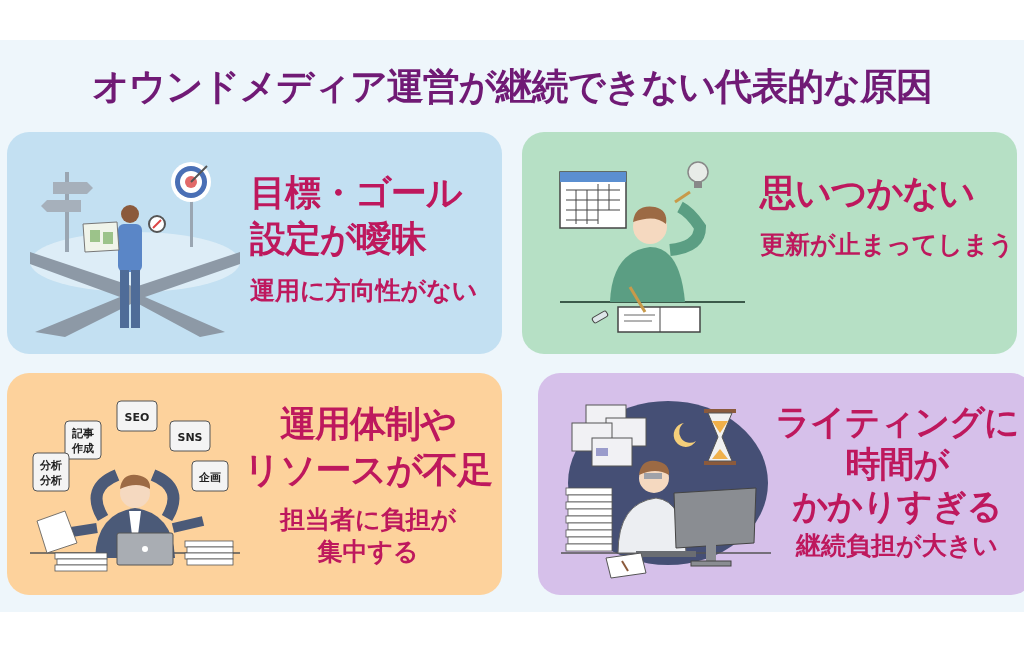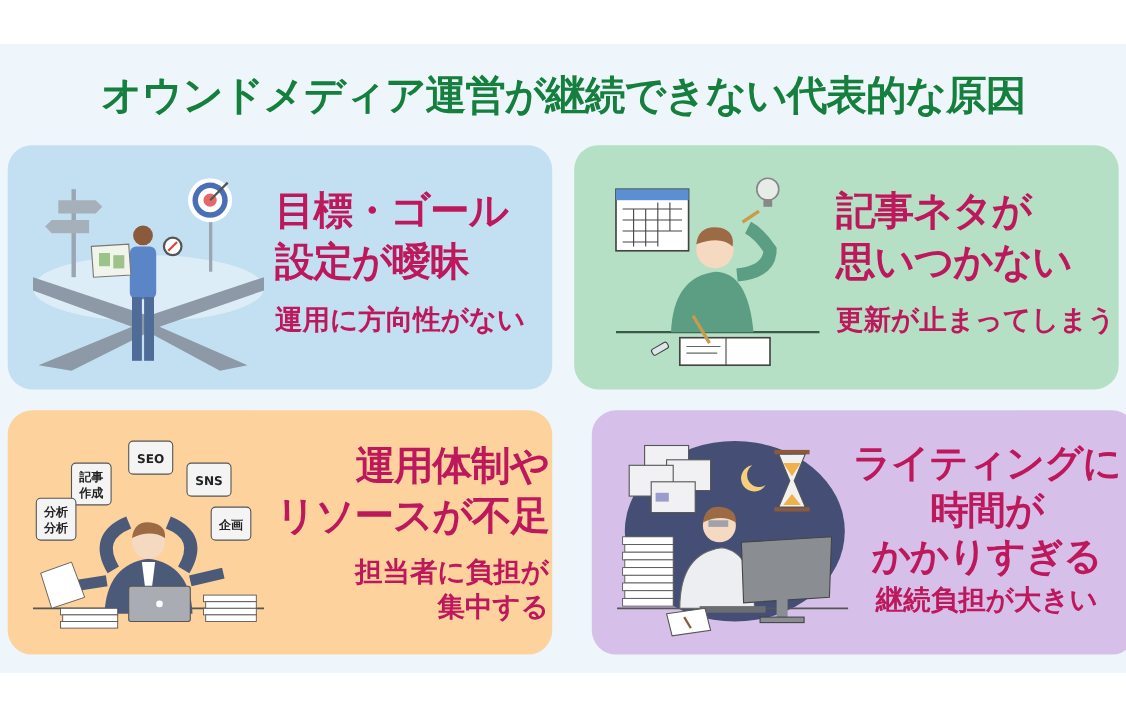--- a/index.html
+++ b/index.html
@@ -6,35 +6,35 @@
     body {
       width: 1024px; height: 653px; background: #ffffff; position: relative; overflow: hidden;
       font-family: "DejaVu Sans", "Liberation Sans", sans-serif;
     }
     .panel {
       position: absolute; left: 0; top: 40px; width: 1024px; height: 572px;
       background: #eef6fb;
     }
     .main-title {
       position: absolute; left: 0; top: 62px; width: 1024px; text-align: center;
-      font-size: 37px; font-weight: bold; color: #15803d; letter-spacing: -1px;
+      font-size: 37px; font-weight: bold; color: #701a75; letter-spacing: -1px;
       white-space: nowrap;
     }
     .card {
       position: absolute; border-radius: 22px; overflow: hidden;
     }
     .card.c1 { left: 7px; top: 132px; width: 495px; height: 222px; background: #c3e0f2; }
     .card.c2 { left: 522px; top: 132px; width: 495px; height: 222px; background: #b6e0c5; }
     .card.c3 { left: 7px; top: 373px; width: 495px; height: 222px; background: #fdd29c; }
     .card.c4 { left: 538px; top: 373px; width: 495px; height: 222px; background: #d6c0ea; }
     .illus { position: absolute; left: 18px; top: 20px; width: 220px; height: 190px; }
     .text { position: absolute; color: #be185d; }
     .c1 .text { left: 243px; top: 38px; width: 245px; }
     .c2 .text { left: 238px; top: 38px; width: 250px; }
-    .c3 .text { left: 230px; top: 28px; width: 262px; text-align: right; }
+    .c3 .text { left: 230px; top: 28px; width: 262px; text-align: center; }
     .c4 .text { left: 228px; top: 28px; width: 262px; text-align: center; }
     .h { font-size: 36px; font-weight: bold; line-height: 46px; white-space: nowrap; letter-spacing: -1px; }
     .s { font-size: 25px; font-weight: bold; line-height: 30px; white-space: nowrap; margin-top: 14px; }
     .c4 .h { font-size: 35px; line-height: 42px; }
     .c4 .s { margin-top: 4px; }
     .c3 .s { margin-top: 12px; }
     svg { display: block; }
   </style>
 </head>
 <body>
@@ -122,21 +122,20 @@
         <rect x="78" y="155" width="82" height="25" fill="#fff" stroke="#444" stroke-width="1.5"></rect>
         <line x1="84" y1="163" x2="115" y2="163" stroke="#666"></line>
         <line x1="84" y1="169" x2="112" y2="169" stroke="#666"></line>
         <line x1="120" y1="155" x2="120" y2="180" stroke="#444"></line>
       </g>
       <line x1="90" y1="135" x2="105" y2="160" stroke="#c89a4a" stroke-width="3"></line>
       <rect x="52" y="162" width="16" height="6" rx="2" fill="#dde6e8" stroke="#444" transform="rotate(-30 60 165)"></rect>
     </svg>
   </div>
   <div class="text">
-    <div class="h">記事ネタが</div>
     <div class="h">思いつかない</div>
     <div class="s">更新が止まってしまう</div>
   </div>
 </div>
 
 <div class="card c3">
   <div class="illus">
     <svg width="220" height="190" viewBox="0 0 220 190" font-family="DejaVu Sans, sans-serif" font-size="11" font-weight="bold">
 
       <line x1="5" y1="160" x2="215" y2="160" stroke="#555" stroke-width="1.5"></line>

